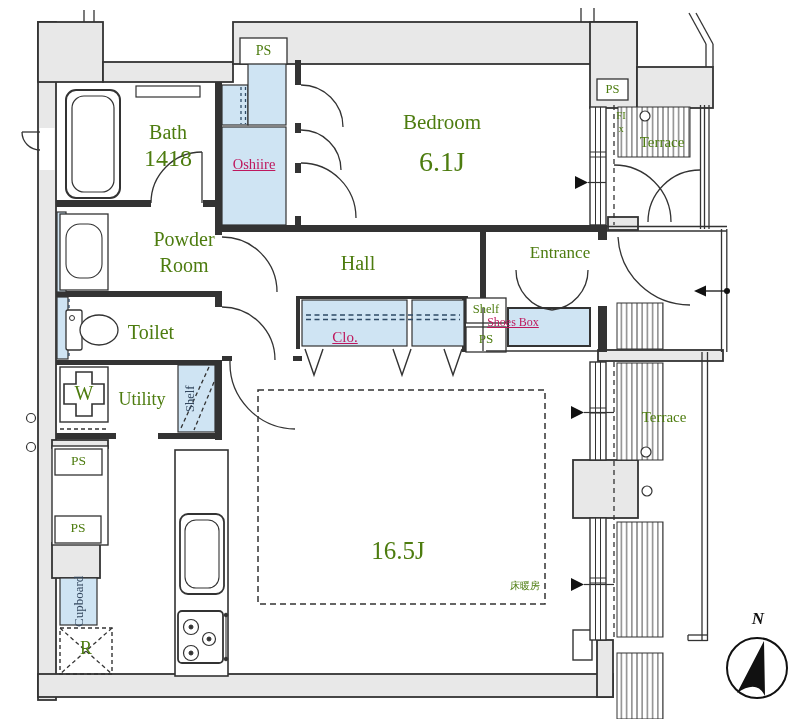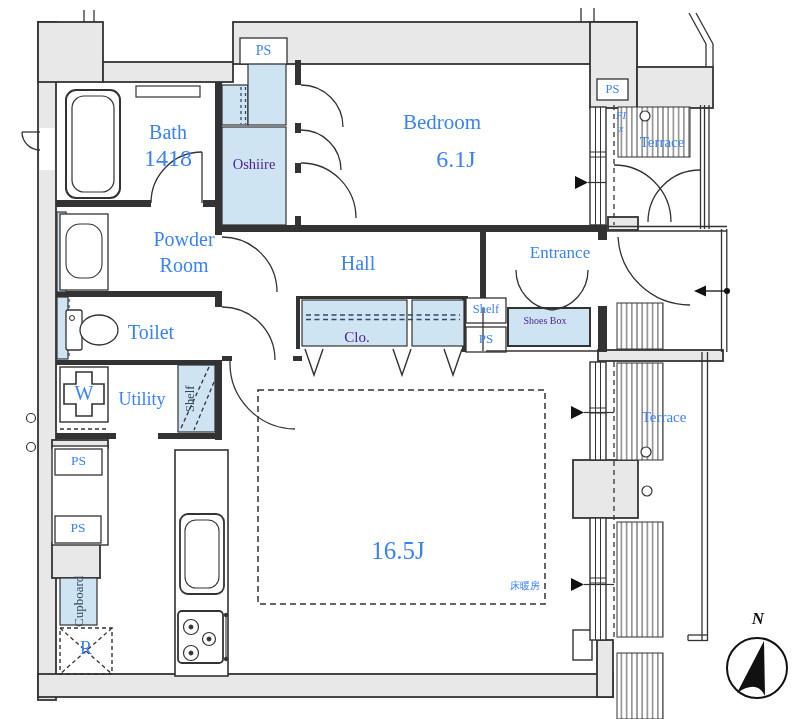--- a/index.html
+++ b/index.html
@@ -1,20 +1,20 @@
 <!DOCTYPE html>
 <html><head>
 <meta charset="utf-8">
 <style>
   html,body{margin:0;padding:0;background:#ffffff;}
   #plan{position:relative;width:800px;height:719px;background:#ffffff;overflow:hidden;
         font-family:"Liberation Serif","DejaVu Serif",serif;}
   #plan svg{position:absolute;left:0;top:0;}
-  .lbl{position:absolute;text-align:center;color:#3b82f6;line-height:1.2;}
-  .blue{color:#4c1d95;}
+  .lbl{position:absolute;text-align:center;color:#4d7c0f;line-height:1.2;}
+  .blue{color:#be185d;text-decoration:underline;}
   .vlabel{position:absolute;display:flex;align-items:center;justify-content:center;
           writing-mode:vertical-rl;transform:rotate(180deg);color:#33475e;}
   .stack{word-break:break-all;line-height:13px;}
   .north{font-style:italic;font-weight:bold;color:#111;}
   .right{text-align:right;}
 </style>
 </head>
 <body>
 
 <div id="plan">
@@ -256,35 +256,35 @@
   </g>
 </svg>
 
 <div class="lbl" style="left:118px;top:120px;width:100px;font-size:20px;">Bath</div>
 <div class="lbl" style="left:118px;top:144px;width:100px;font-size:24px;">1418</div>
 <div class="lbl" style="left:110px;top:226px;width:108px;font-size:20px;line-height:26px;padding-left:20px;">Powder Room</div>
 <div class="lbl" style="left:102px;top:320px;width:98px;font-size:20px;">Toilet</div>
 <div class="lbl" style="left:102px;top:389px;width:80px;font-size:18px;">Utility</div>
 <div class="lbl" style="left:318px;top:251px;width:80px;font-size:20px;">Hall</div>
 <div class="lbl" style="left:358px;top:110px;width:168px;font-size:21px;">Bedroom</div>
-<div class="lbl" style="left:372px;top:145px;width:168px;font-size:24px;">6.1J</div>
+<div class="lbl" style="left:358px;top:145px;width:168px;font-size:28px;">6.1J</div>
 <div class="lbl blue" style="left:221px;top:156px;width:66px;font-size:14.5px;">Oshiire</div>
 <div class="lbl" style="left:507px;top:243px;width:106px;font-size:17px;">Entrance</div>
 <div class="lbl" style="left:620px;top:133px;width:84px;font-size:15px;">Terrace</div>
 <div class="lbl" style="left:622px;top:408px;width:84px;font-size:15px;">Terrace</div>
 <div class="lbl" style="left:268px;top:536px;width:260px;font-size:25px;">16.5J</div>
 <div class="lbl right" style="left:468px;top:580px;width:72px;font-size:10px;">床暖房</div>
-<div class="lbl blue" style="left:322px;top:328px;width:70px;font-size:15px;">Clo.</div>
-<div class="lbl blue" style="left:516px;top:315px;width:58px;font-size:10px;">Shoes Box</div>
+<div class="lbl blue" style="left:310px;top:328px;width:70px;font-size:15px;">Clo.</div>
+<div class="lbl blue" style="left:484px;top:315px;width:58px;font-size:12px;">Shoes Box</div>
 <div class="lbl" style="left:466px;top:302px;width:40px;font-size:12.5px;">Shelf</div>
 <div class="lbl" style="left:466px;top:331px;width:40px;font-size:13px;">PS</div>
 <div class="lbl" style="left:240px;top:43px;width:47px;font-size:14px;">PS</div>
 <div class="lbl" style="left:597px;top:82px;width:31px;font-size:12.5px;">PS</div>
 <div class="lbl" style="left:55px;top:453px;width:47px;font-size:13.5px;">PS</div>
 <div class="lbl" style="left:55px;top:520px;width:46px;font-size:13.5px;">PS</div>
 <div class="vlabel" style="left:60px;top:577px;width:37px;height:49px;font-size:13px;">Cupboard</div>
 <div class="vlabel" style="left:179px;top:366px;width:22px;height:65px;font-size:12.5px;">Shelf</div>
-<div class="lbl stack" style="left:615px;top:109px;width:12px;font-size:10.5px;font-style:italic;">FIx</div>
+<div class="lbl stack" style="left:615px;top:109px;width:12px;font-size:10.5px;">FIx</div>
 <div class="lbl" style="left:60px;top:638px;width:52px;font-size:18px;">R</div>
 <div class="lbl" style="left:64px;top:381px;width:40px;font-size:20px;">W</div>
 <div class="lbl north" style="left:744px;top:609px;width:28px;font-size:17px;">N</div>
 
 </div>
 
 </body></html>

